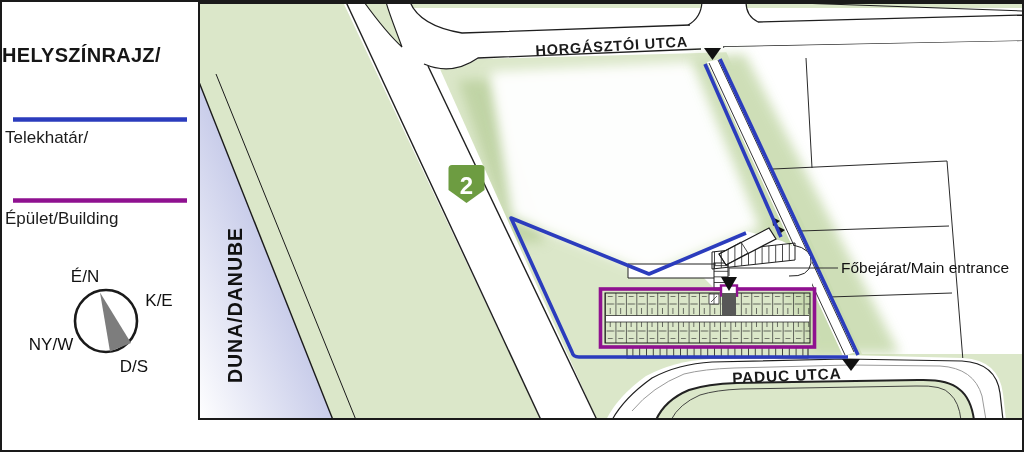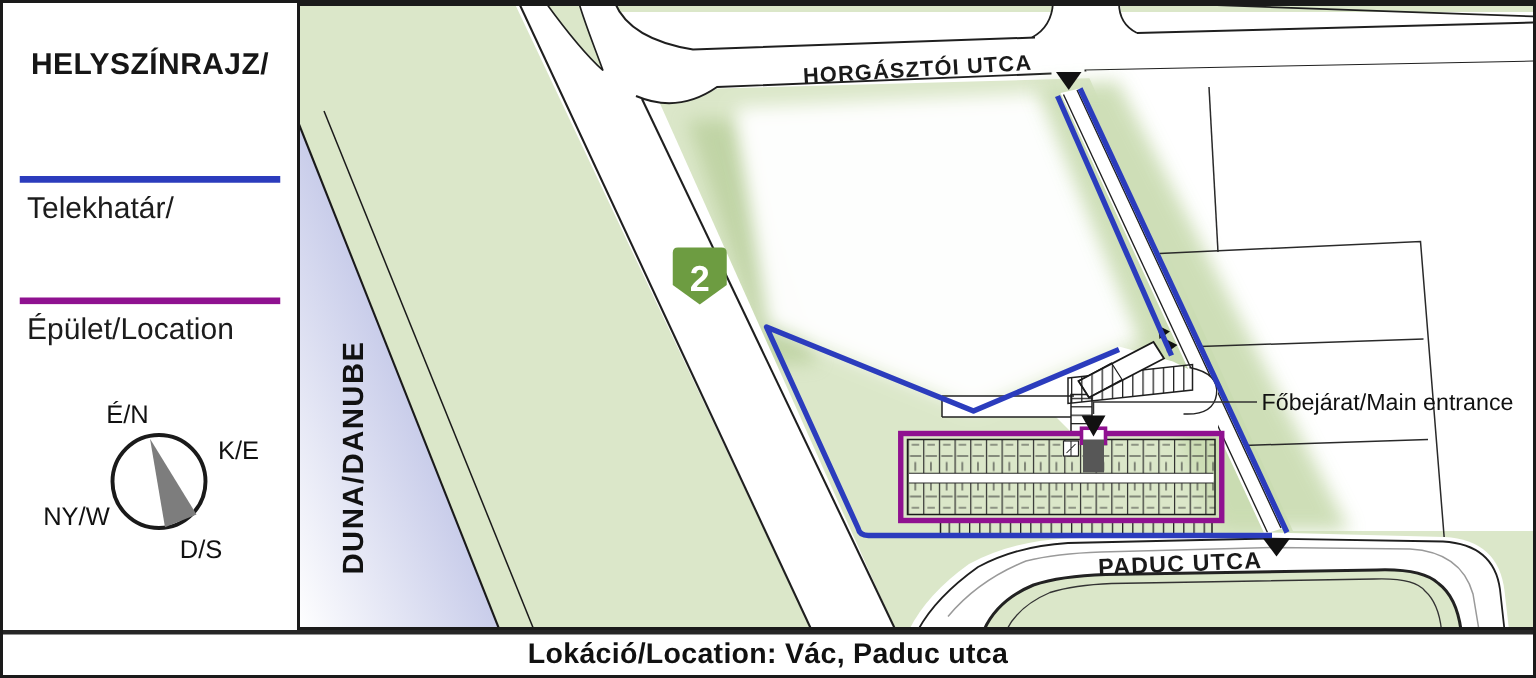--- a/index.html
+++ b/index.html
@@ -6,25 +6,25 @@
   .page{
     position:relative;width:1024px;height:452px;background:#ffffff;
     border:2px solid #1a1a1a;box-sizing:border-box;overflow:hidden;
     font-family:"Liberation Sans", sans-serif;color:#1a1a1a;
   }
   .panel{
     position:absolute;left:0;top:0;width:196px;height:418px;
     background:#fff;border-right:2px solid #1a1a1a;box-sizing:content-box;
   }
   .panel-title{
-    margin-top:28px;text-align:center;font-size:20px;font-weight:700;
+    margin-top:40px;text-align:left;font-size:20px;font-weight:700;
     letter-spacing:.3px;line-height:1.38;color:#161616;
   }
   .legend-swatch{position:absolute;left:11px;}
-  .legend-text{position:absolute;left:16px;font-size:20px;font-weight:400;color:#1c1c1c;}
+  .legend-text{position:absolute;left:3px;font-size:17px;font-weight:400;color:#1c1c1c;}
   .compass{position:absolute;left:0;top:238px;}
   .map{position:absolute;left:196px;top:0;width:828px;height:418px;}
   .footer{
     position:absolute;left:0;top:418px;width:100%;height:30px;
     border-top:3px solid #262626;box-sizing:border-box;background:#fff;
     display:flex;align-items:center;justify-content:center;
   }
   .footer-text{font-size:19px;font-weight:700;letter-spacing:.2px;color:#111;}
   svg text{font-family:"Liberation Sans", sans-serif;}
 </style>
@@ -39,21 +39,21 @@
     </div>
 
     <svg class="legend-swatch" style="top:115px" width="174" height="5">
       <line x1="0" y1="2.5" x2="174" y2="2.5" stroke="#2b3cbd" stroke-width="4.5"></line>
     </svg>
     <div class="legend-text" style="top:126px">Telekhatár/</div>
 
     <svg class="legend-swatch" style="top:196px" width="174" height="5">
       <line x1="0" y1="2.5" x2="174" y2="2.5" stroke="#8f1190" stroke-width="4.5"></line>
     </svg>
-    <div class="legend-text" style="top:207px">Épület/Location</div>
+    <div class="legend-text" style="top:207px">Épület/Building</div>
 
     <svg class="compass" width="196" height="180" viewBox="0 240 196 180">
       <circle cx="104" cy="321" r="31" fill="#ffffff" stroke="#1a1a1a" stroke-width="2.6"></circle>
       <polygon points="98,292.5 108,351.5 129,343" fill="#7d7d7d"></polygon>
       <text x="83" y="282" text-anchor="middle" font-size="17" fill="#111">É/N</text>
       <text x="157" y="306" text-anchor="middle" font-size="17" fill="#111">K/E</text>
       <text x="49" y="350" text-anchor="middle" font-size="17" fill="#111">NY/W</text>
       <text x="132" y="372" text-anchor="middle" font-size="17" fill="#111">D/S</text>
     </svg>
   </div>
@@ -193,17 +193,14 @@
     </g>
 
     <text transform="translate(612,49) rotate(-3.4)" text-anchor="middle" font-size="14.5" font-weight="700" letter-spacing="0.8" fill="#1a1a1a">HORGÁSZTÓI UTCA</text>
     <text transform="translate(787,379) rotate(-2.5)" text-anchor="middle" font-size="15.5" font-weight="700" letter-spacing="0.8" fill="#1a1a1a">PADUC UTCA</text>
     <text transform="translate(242,303) rotate(-90)" text-anchor="middle" font-size="19.5" font-weight="700" letter-spacing="1" fill="#111">DUNA/DANUBE</text>
     <text x="841" y="271" font-size="15.5" font-weight="400" fill="#111">Főbejárat/Main entrance</text>
 
     <rect x="199" y="1" width="824" height="416" fill="none" stroke="#1a1a1a" stroke-width="2"></rect>
   </svg>
 
-  <div class="footer">
-    <span class="footer-text">Lokáció/Location: Vác, Paduc utca</span>
-  </div>
 
 </div>
 
 </body></html>

